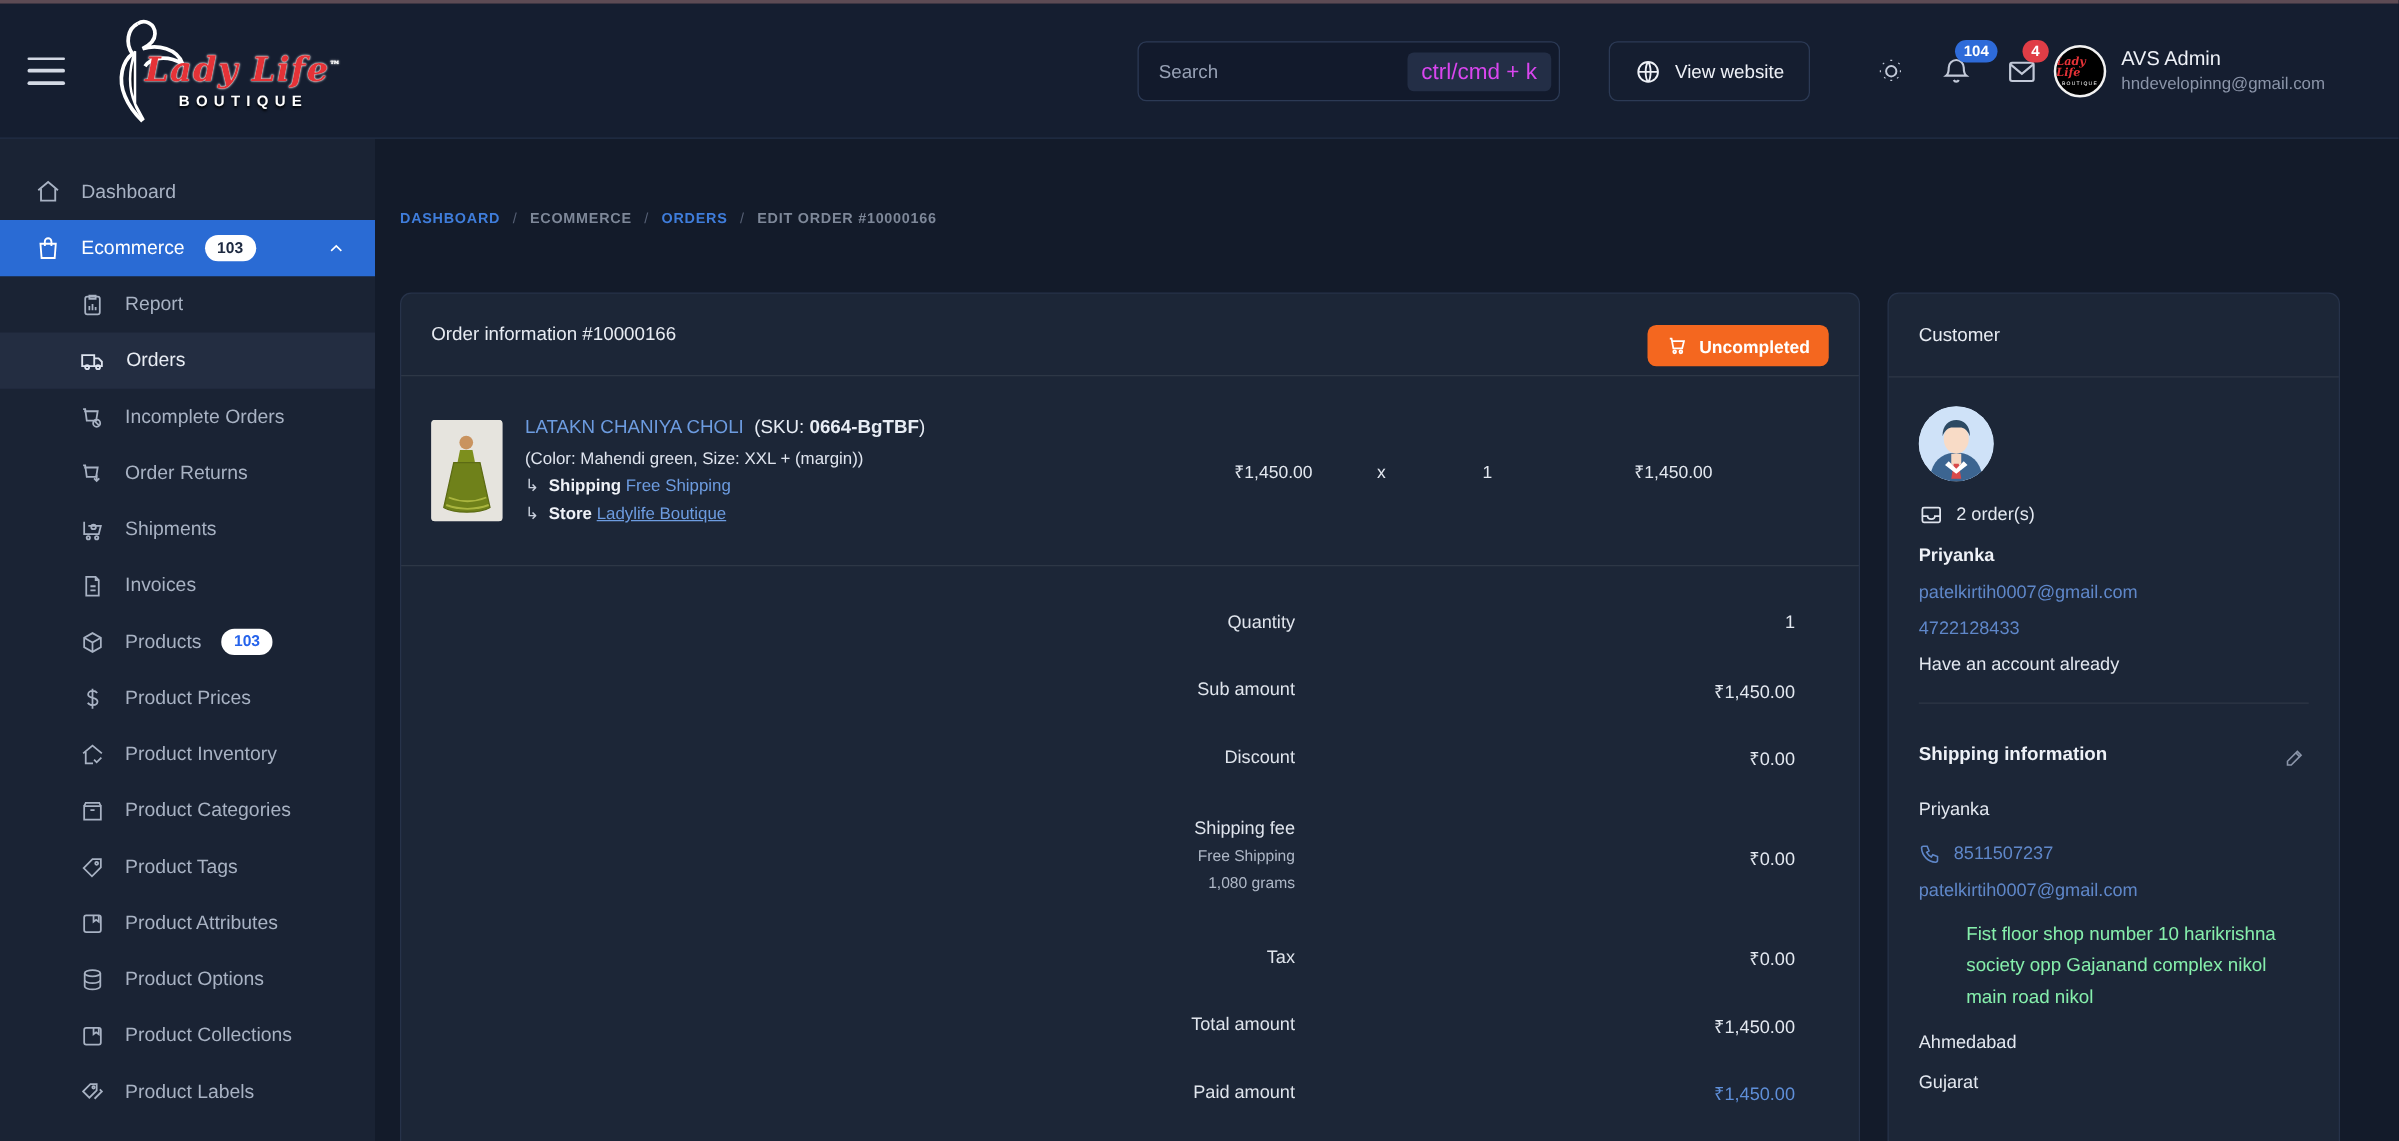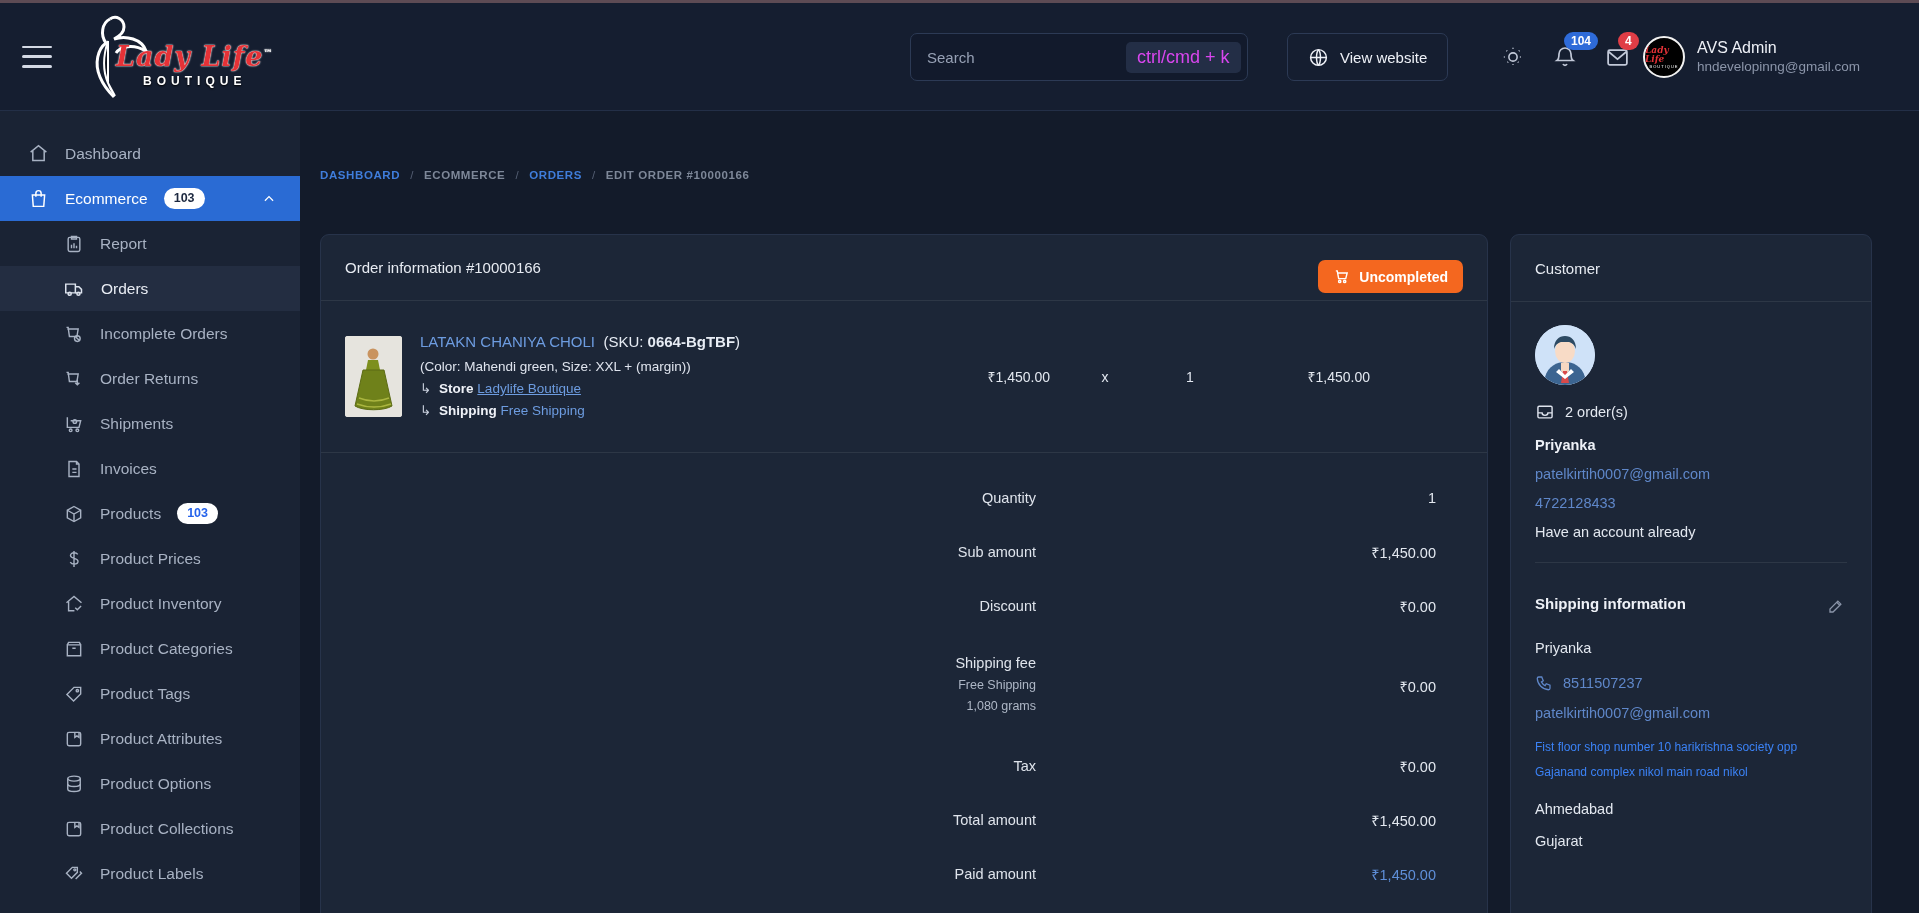--- a/index.html
+++ b/index.html
@@ -114,21 +114,21 @@
   .cust-row { display:flex; align-items:center; gap:10px; margin-top:17px; font-size:14.5px; color:#e3e8f0; }
   .cust-name { font-weight:bold; color:#eef1f7; margin-top:15px; font-size:14.5px; }
   .link-line { color:#5f87c9; margin-top:13px; font-size:14.5px; cursor:pointer; }
   .plain-line { color:#e3e8f0; margin-top:13px; font-size:14.5px; }
   .divider { border-top:1px solid rgba(255,255,255,.08); margin:22px 0 0 0; }
   .ship-block { padding:22px 24px 40px 24px; }
   .ship-head { display:flex; align-items:flex-start; justify-content:space-between; }
   .ship-title { font-weight:bold; color:#eef1f7; font-size:15px; }
   .edit-btn { background:none; border:none; color:#8b95a9; cursor:pointer; padding:2px; }
   .phone-row { display:flex; align-items:center; gap:10px; margin-top:18px; color:#5f87c9; font-size:14.5px; cursor:pointer; }
-  .addr { color:#3b82f6; font-size:12px; line-height:25px; margin-top:14px; }
+  .addr { color:#86efac; font-size:15px; line-height:25px; margin-top:14px;margin-left:38px; }
 </style>
 </head>
 <body>
 
 <div class="screen">
   <div class="top-strip"></div>
 
   <header>
     <button class="hamburger">
       <span></span>
@@ -377,27 +377,27 @@
               </svg>
             </div>
             <div class="prod-info">
               <div class="prod-title-line">
                 <span class="prod-link">LATAKN CHANIYA CHOLI</span>
                 <span class="sku-wrap">&nbsp;<span>(SKU: </span><b>0664-BgTBF</b><span>)</span></span>
               </div>
               <div><span>(Color: Mahendi green, Size: XXL + (margin))</span></div>
               <div>
                 <span class="arrow">↳</span>
-                <span class="blabel">Store</span>
-                <span class="prod-link u">Ladylife Boutique</span>
+                <span class="blabel">Shipping</span>
+                <span class="prod-link">Free Shipping</span>
               </div>
               <div>
                 <span class="arrow">↳</span>
-                <span class="blabel">Shipping</span>
-                <span class="prod-link">Free Shipping</span>
+                <span class="blabel">Store</span>
+                <span class="prod-link u">Ladylife Boutique</span>
               </div>
             </div>
             <div class="num col-price">₹1,450.00</div>
             <div class="num col-x">x</div>
             <div class="num col-qty">1</div>
             <div class="num col-total">₹1,450.00</div>
           </div>
 
           <div class="totals">
             <div class="totals-row">

